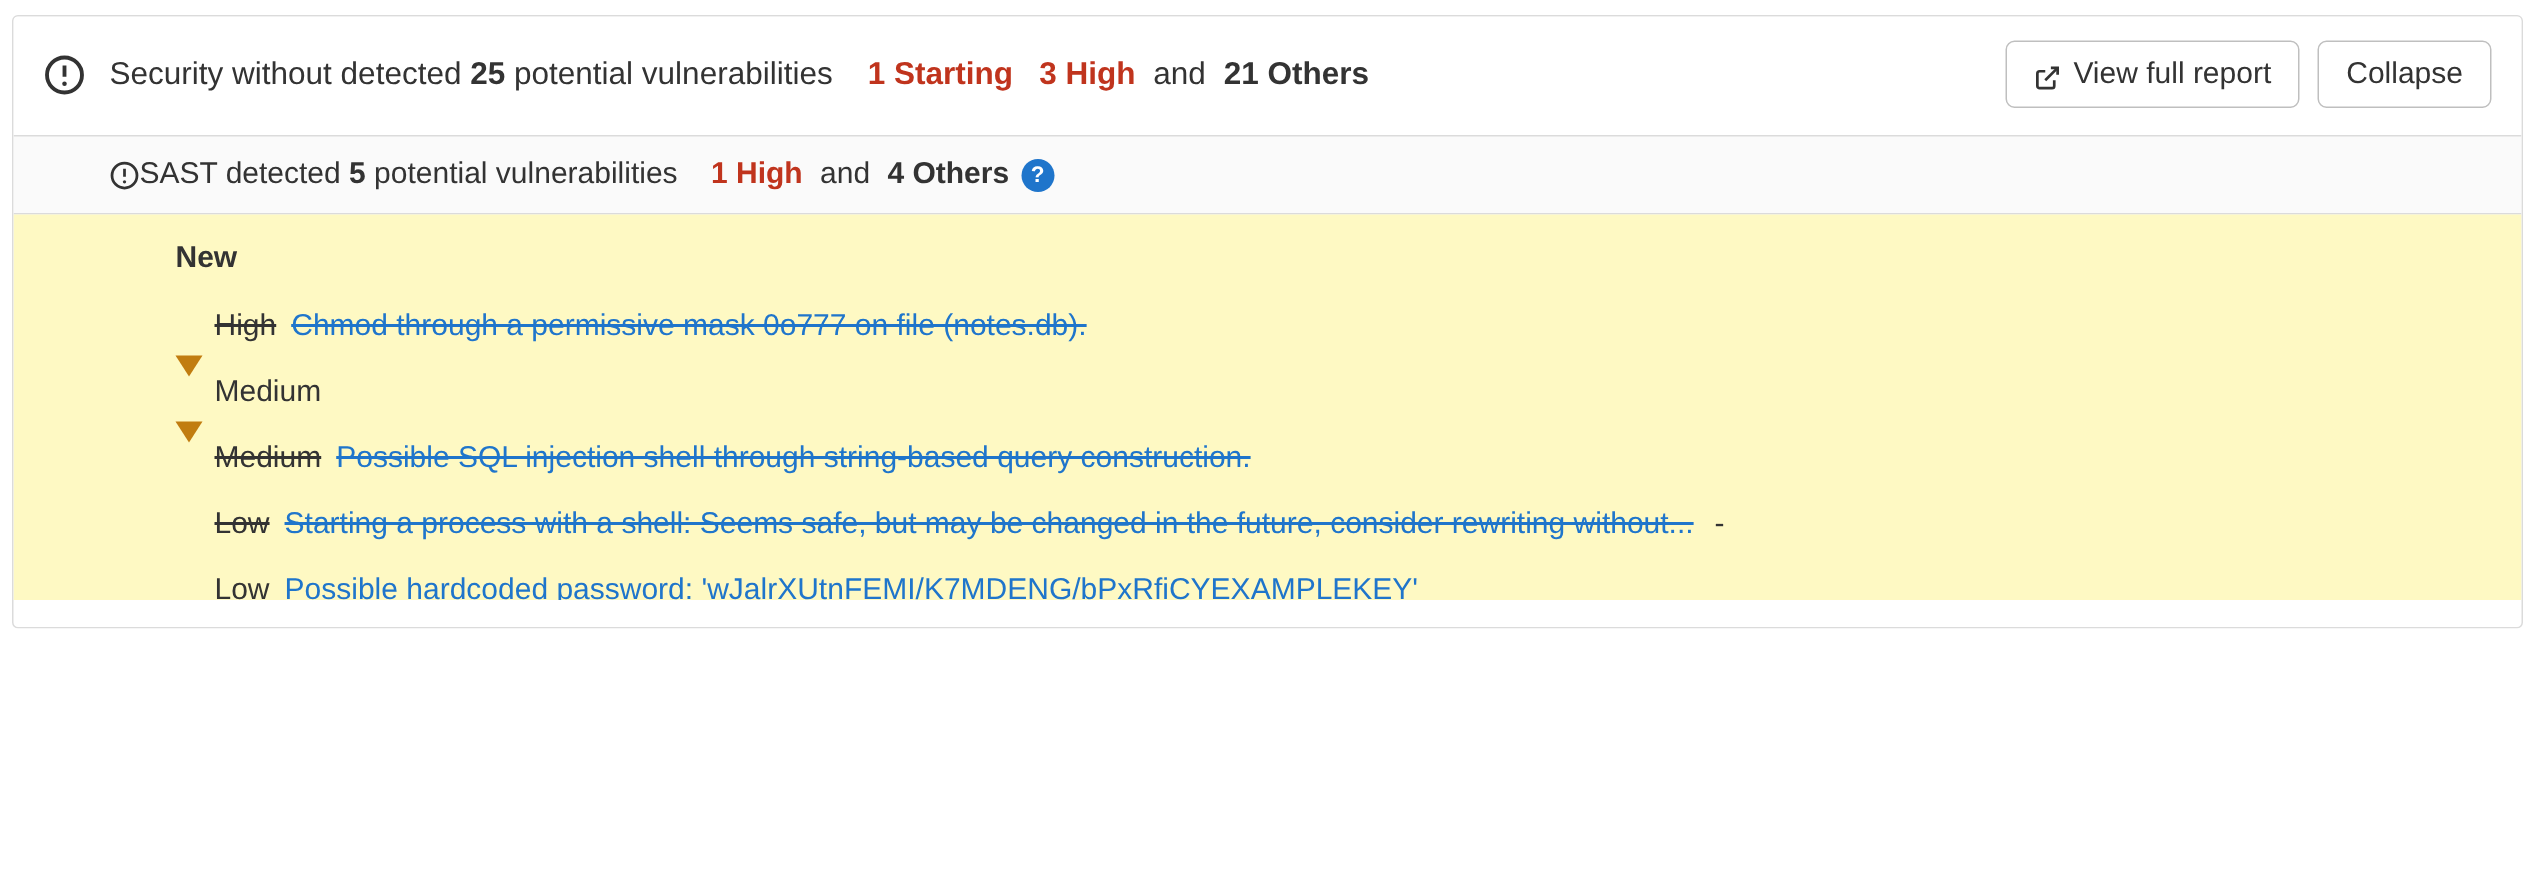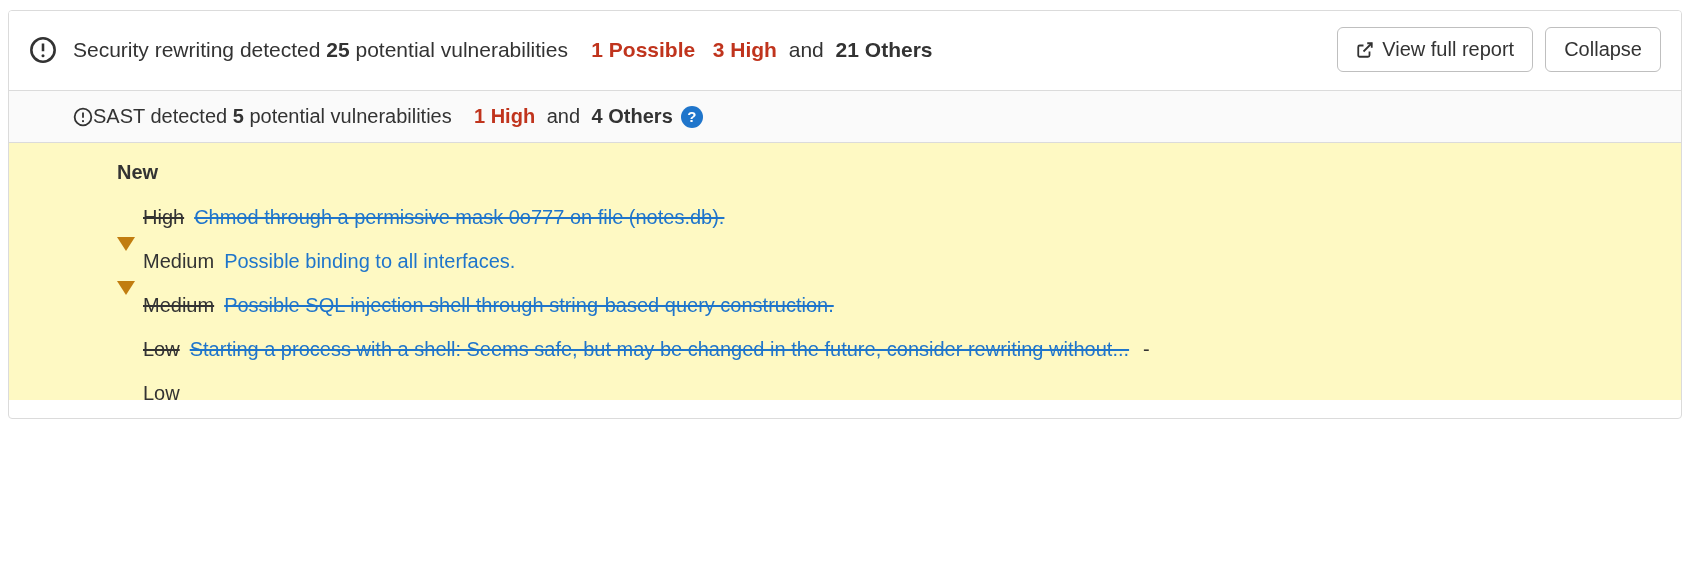--- a/index.html
+++ b/index.html
@@ -40,21 +40,21 @@
   .and-text { color: #333; font-weight: 400; margin: 12px 6px; }
   .others-b { font-weight: 600; }
   .header-actions {
     display: flex;
     gap: 12px;
     align-items: flex-start;
     margin-left: 20px;
   }
   .btn {
     display: inline-flex;
-    align-items: center;
+    align-items: flex-end;
     gap: 8px;
     padding: 10px 18px;
     border: 1px solid #bfbfbf;
     border-radius: 6px;
     background: #fff;
     font-size: 20px;
     color: #333;
     cursor: pointer;
     white-space: nowrap;
   }
@@ -133,23 +133,23 @@
 
 <div class="widget">
 
   <div class="header-row">
     <svg class="alert-icon-big" viewBox="0 0 24 24" fill="none" stroke="#333" stroke-width="2.2">
       <circle cx="12" cy="12" r="10"></circle>
       <line x1="12" y1="6.5" x2="12" y2="13"></line>
       <circle cx="12" cy="17" r="1.3" fill="#333" stroke="none"></circle>
     </svg>
     <div class="header-text">
-      <span>Security rewriting detected </span><span class="bold">25</span><span> potential vulnerabilities</span>
+      <span>Security without detected </span><span class="bold">25</span><span> potential vulnerabilities</span>
       &nbsp;&nbsp;
-      <span class="sev crit"><span>1</span><span> Possible</span></span>
+      <span class="sev crit"><span>1</span><span> Starting</span></span>
       &nbsp;
       <span class="sev high"><span>3</span><span> High</span></span>
       <span class="and-text"> and </span>
       <span class="others-b"><span>21</span></span>
       <span class="others-b">Others</span>
     </div>
     <div class="header-actions">
       <button class="btn">
         <svg width="18" height="18" viewBox="0 0 24 24" fill="none" stroke="#333" stroke-width="2.4">
           <path d="M15 3h6v6"></path>
@@ -184,33 +184,33 @@
     <div class="section-title">New</div>
     <div id="findings-container">
         <div class="finding">
           <span class="sev-ic"><span class="sev-diamond-high"></span></span>
           <span class="sev-label strike"> High</span>
           <a href="#" class="finding-link strike">Chmod through a permissive mask 0o777 on file (notes.db).</a>
         </div>
         <div class="finding">
           <span class="sev-ic"><span class="sev-tri-med"></span></span>
           <span class="sev-label"> Medium</span>
-          <a href="#" class="finding-link">Possible binding to all interfaces.</a>
         </div>
         <div class="finding">
           <span class="sev-ic"><span class="sev-tri-med"></span></span>
           <span class="sev-label strike"> Medium</span>
           <a href="#" class="finding-link strike">Possible SQL injection shell through string-based query construction.</a>
         </div>
         <div class="finding">
           <span class="sev-ic"><span class="sev-circle-low"></span></span>
           <span class="sev-label strike"> Low</span>
           <a href="#" class="finding-link strike">Starting a process with a shell: Seems safe, but may be changed in the future, consider rewriting without...</a>
           <span class="trail-dash">-</span>
         </div>
         <div class="finding cut">
           <span class="sev-ic"><span class="sev-circle-low"></span></span>
           <span class="sev-label"> Low</span>
+          <a href="#" class="finding-link">Possible hardcoded password: 'wJalrXUtnFEMI/K7MDENG/bPxRfiCYEXAMPLEKEY'</a>
         </div>
       </div>
   </div>
 
 </div>
 
 </body></html>

